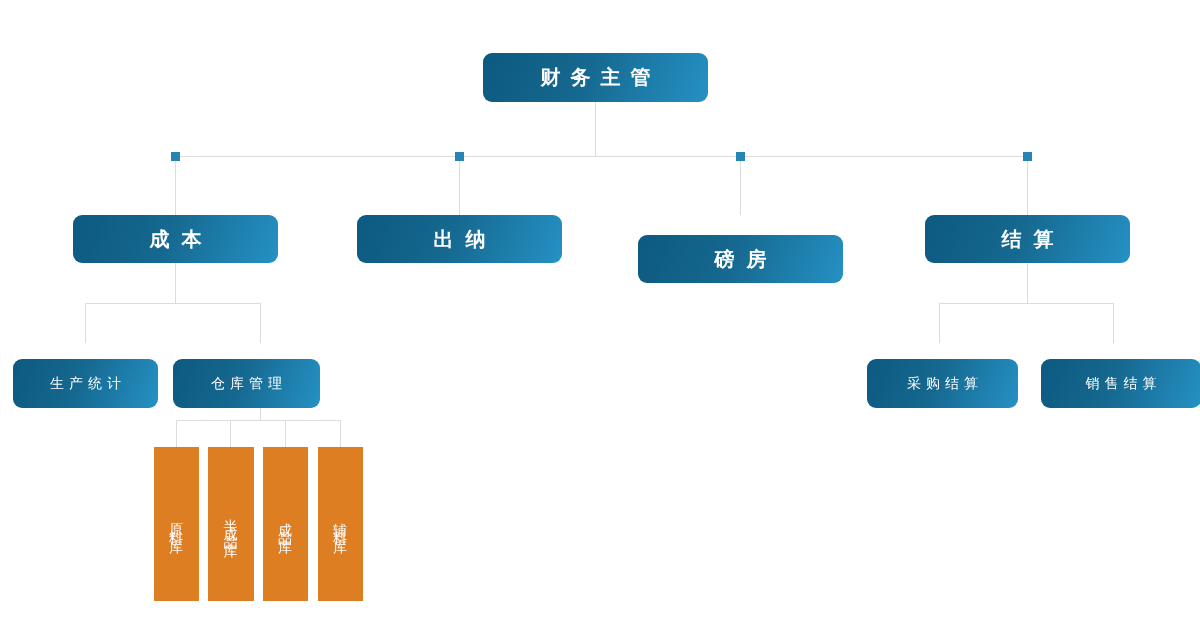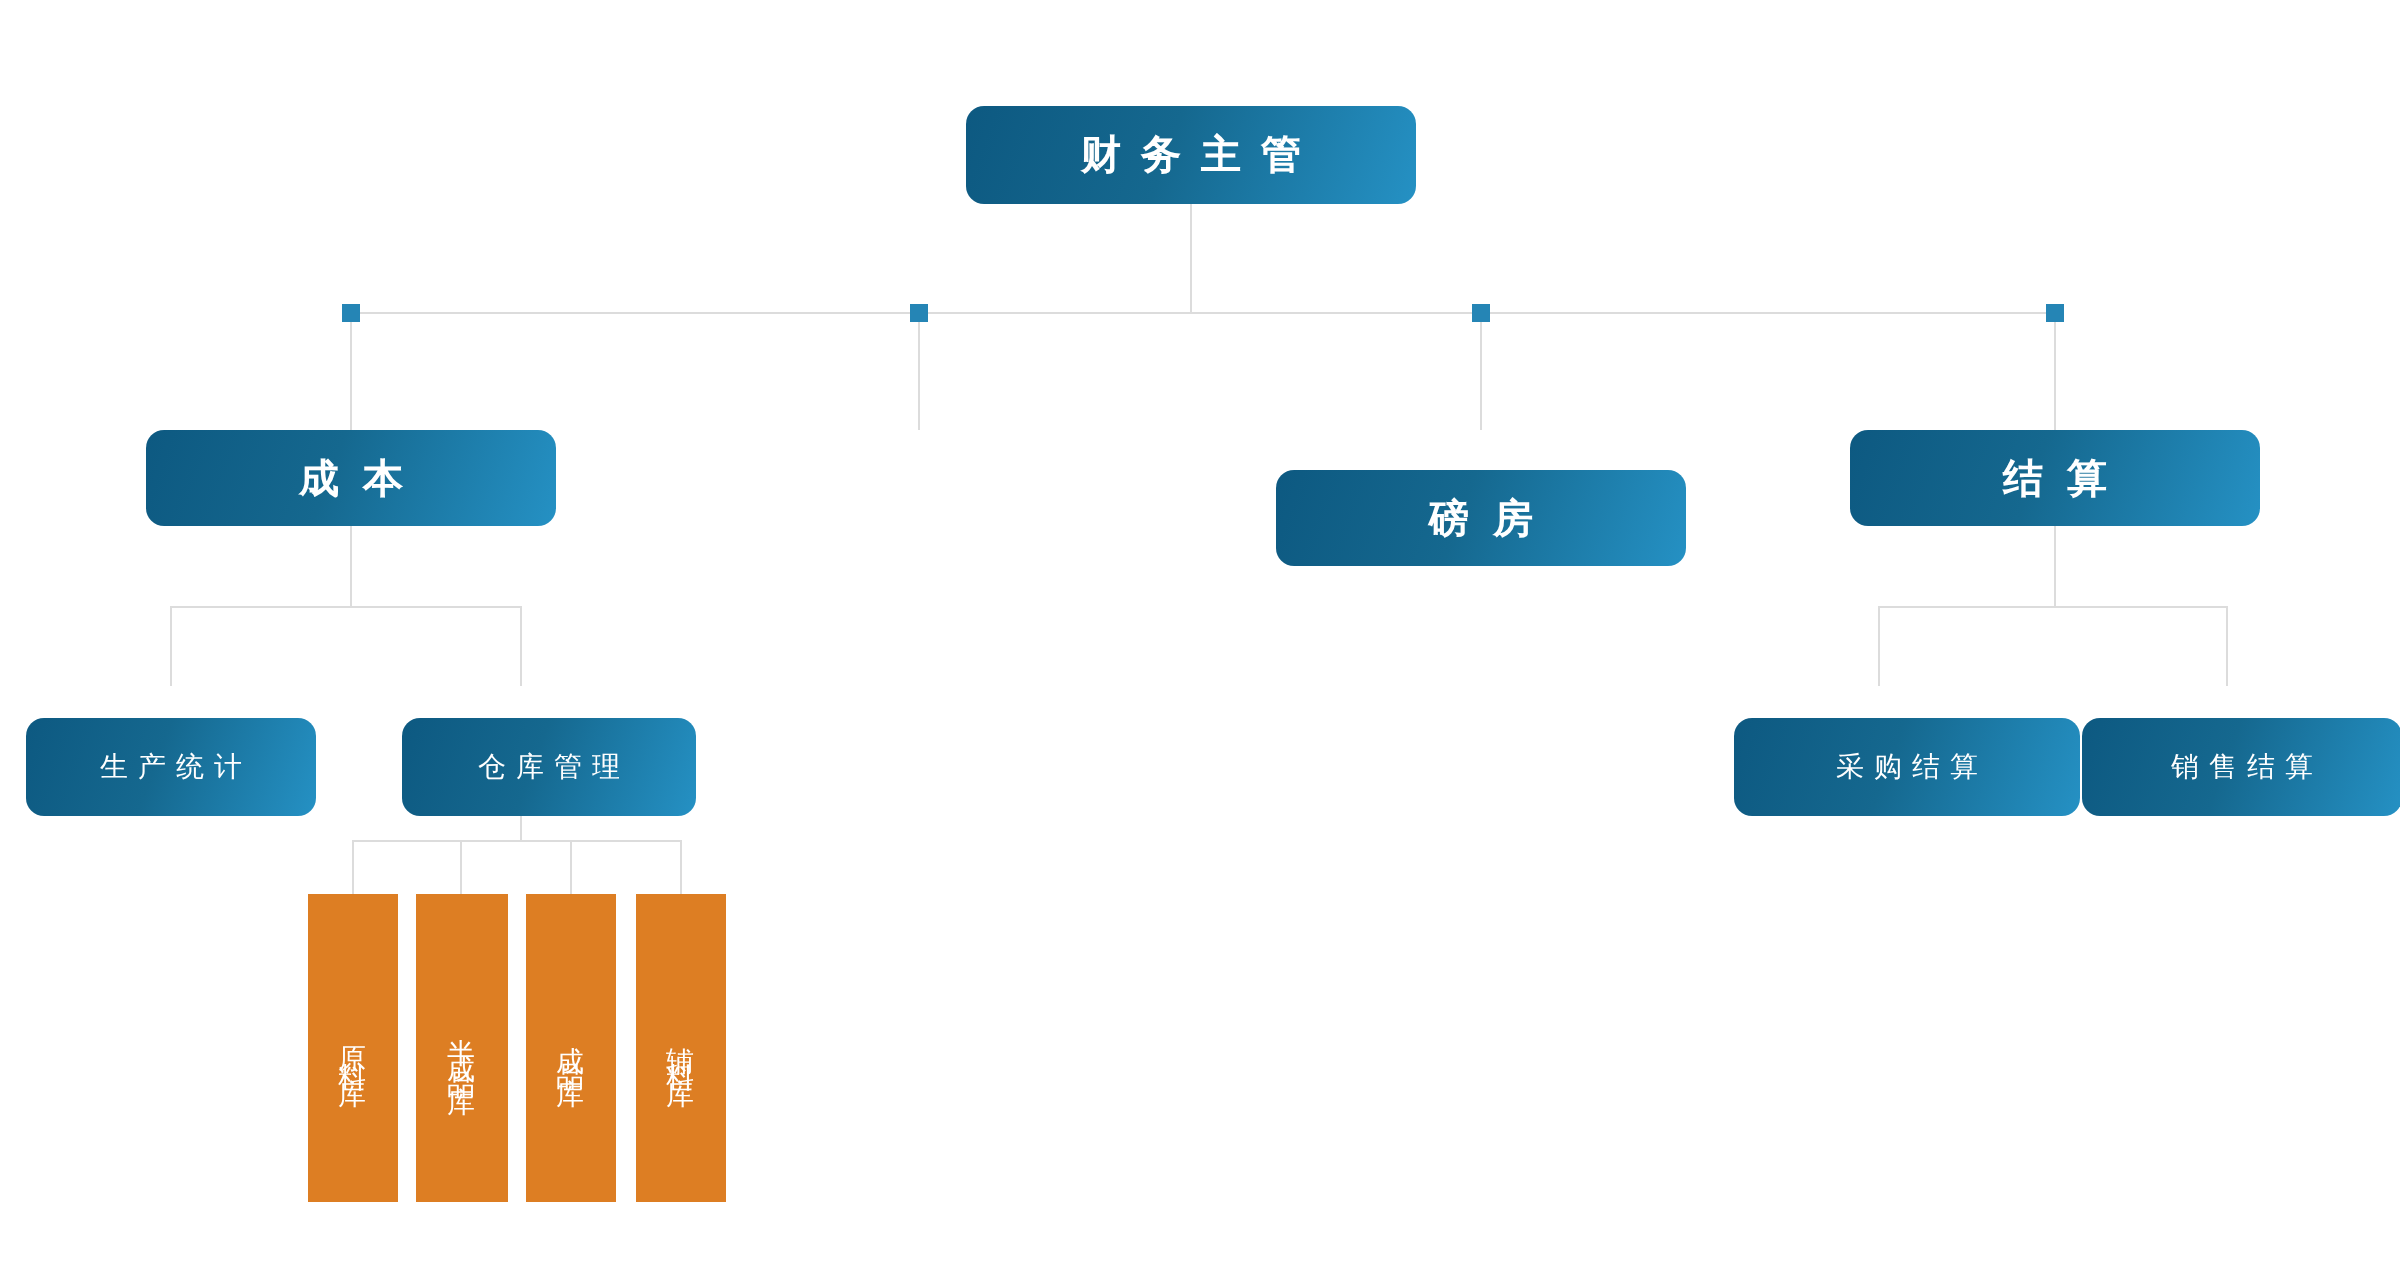--- a/index.html
+++ b/index.html
@@ -38,22 +38,22 @@
   }
   .lvl2.n-cost        { left: 73px;  }
   .lvl2.n-cashier     { left: 357px; }
   .lvl2.n-weighbridge { left: 638px; margin-top: 20px; }
   .lvl2.n-settlement  { left: 925px; }
   .lvl3 {
     top: 343px; height: 49px;
     font-size: 14px; font-weight: normal; letter-spacing: 5px; text-indent: 5px; margin-top: 16px;
   }
   .lvl3.n-prodstat  { left: 13px;   width: 145px; }
-  .lvl3.n-warehouse { left: 201px;  width: 147px; }
-  .lvl3.n-purchase  { left: 867px;  width: 173px; }
+  .lvl3.n-warehouse { left: 173px;  width: 147px; }
+  .lvl3.n-purchase  { left: 867px;  width: 151px; }
   .lvl3.n-sales     { left: 1041px; width: 160px; }
   
   .wnode {
     position: absolute;
     top: 447px; height: 154px;
     background: #dd7e23;
     border-radius: 0;
     display: flex;
     align-items: center;
     justify-content: center;
@@ -118,20 +118,23 @@
   <div class="ln v" style="left:285px; top:420px; height:27px;"></div>
   <div class="ln v" style="left:340px; top:420px; height:27px;"></div>
 
   <div class="node lvl1">
     <span>财务主管</span>
   </div>
 
   <div class="node lvl2 n-cost">
     <span>成本</span>
   </div>
+  <div class="node lvl2 n-cashier">
+    <span>出纳</span>
+  </div>
   <div class="node lvl2 n-weighbridge">
     <span>磅房</span>
   </div>
   <div class="node lvl2 n-settlement">
     <span>结算</span>
   </div>
 
   <div class="node lvl3 n-prodstat">
     <span>生产统计</span>
   </div>

